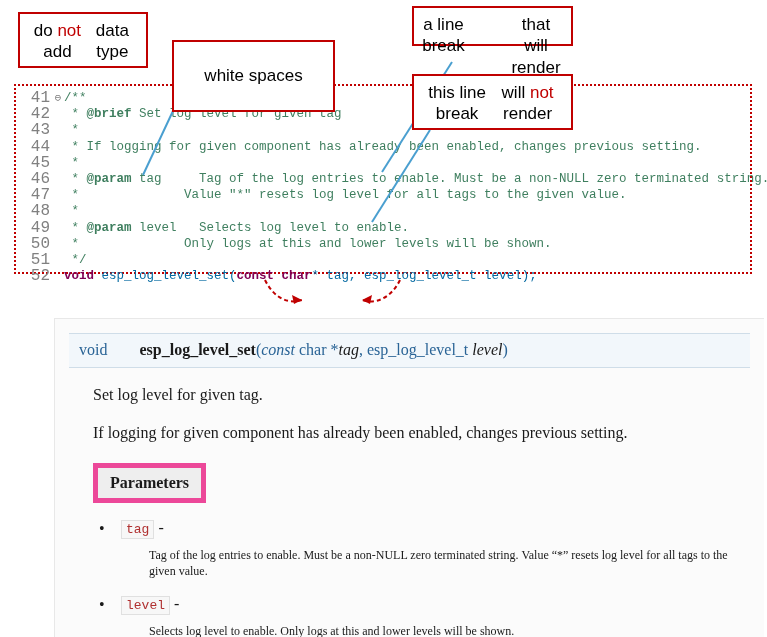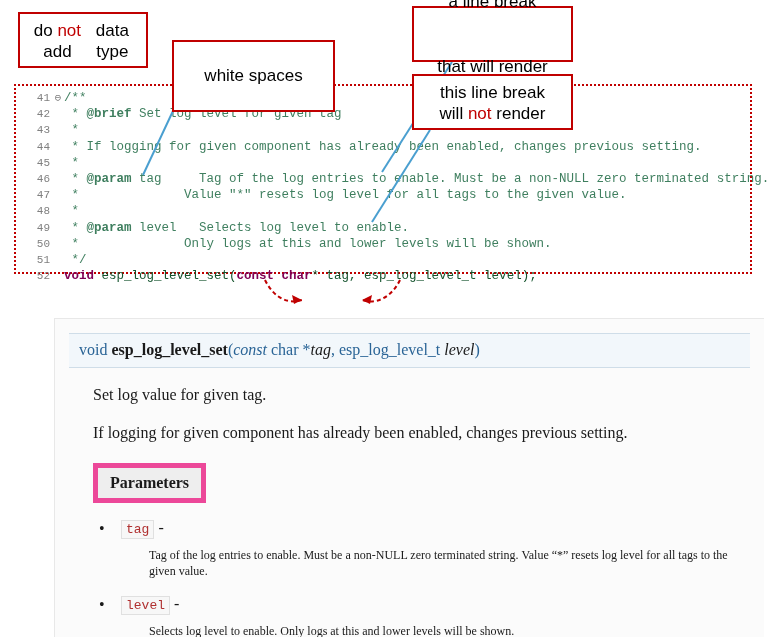--- a/index.html
+++ b/index.html
@@ -47,33 +47,31 @@
     width: 163px;
     height: 72px;
     display: flex;
     flex-direction: column;
     justify-content: center;
   }
   #callout-linebreak-render {
     left: 412px;
     top: 6px;
     width: 161px;
-    height: 56px;
-    display: flex;
-    flex-direction: column;
+    height: 40px;
+    display: flex;
     justify-content: center;
     gap: 44px;
   }
   #callout-linebreak-norender {
     left: 412px;
     top: 74px;
     width: 161px;
     height: 56px;
     display: flex;
-    flex-direction: column;
     justify-content: flex-start;
   }
 
   
   #connectors {
     position: absolute;
     left: 0;
     top: 0;
     width: 767px;
     height: 637px;
@@ -105,39 +103,39 @@
     align-items: flex-start;
     height: 16.2px;
   }
   .ln {
     color: #808080;
     width: 34px;
     text-align: right;
     padding-right: 2px;
     flex: 0 0 auto;
     font-family: "Liberation Mono", monospace;
-    font-size: 11px;
+    font-size: 16px;
     user-select: none;
   }
   .fold {
     width: 12px;
     flex: 0 0 auto;
     color: #808080;
     text-align: center;
     font-size: 11px;
     line-height: 16.2px;
   }
   .ctext {
     flex: 1 1 auto;
     white-space: pre;
   }
   .c-comment { color: #3f7f5f; }
   .c-doc-tag { color: #3f7f5f; font-weight: bold; }
   .c-kw { color: #7f0055; font-weight: bold; }
-  .c-plain { color: #14532d; }
+  .c-plain { color: #0369a1; }
 
   
   #doc-panel {
     position: absolute;
     left: 54px;
     top: 318px;
     width: 710px;
     height: 319px;
     background: #fbfbfb;
     border-top: 1px solid #e8e8e8;
@@ -152,20 +150,21 @@
     border-bottom: 1px solid #cfdde8;
     padding: 7px 10px 8px 10px;
     font-family: "Liberation Serif", serif;
     font-size: 16px;
     color: #2a6496;
     white-space: nowrap;
   }
   #doc-signature .sig-name {
     font-weight: bold;
     color: #1a1a1a;
+    margin-left: 28px;
   }
   #doc-signature .sig-kw { color: #2a6496; font-style: italic; }
   #doc-signature .sig-type { color: #2a6496; }
   #doc-signature .sig-param { color: #1a1a1a; font-style: italic; }
   #doc-signature .sig-punct { color: #2a6496; }
 
   .doc-para {
     margin: 16px 14px 0 38px;
     font-family: "Liberation Serif", serif;
     font-size: 16px;
@@ -252,21 +251,21 @@
 <div id="code-panel">
   <div id="code-lines"><div class="code-row"><span class="ln">41</span><span class="fold">⊖</span><span class="ctext"><span class="c-comment">/**</span></span></div><div class="code-row"><span class="ln">42</span><span class="fold"></span><span class="ctext"><span class="c-comment"> * </span><span class="c-doc-tag">@brief</span><span class="c-comment"> Set log level for given tag</span></span></div><div class="code-row"><span class="ln">43</span><span class="fold"></span><span class="ctext"><span class="c-comment"> *</span></span></div><div class="code-row"><span class="ln">44</span><span class="fold"></span><span class="ctext"><span class="c-comment"> * If logging for given component has already been enabled, changes previous setting.</span></span></div><div class="code-row"><span class="ln">45</span><span class="fold"></span><span class="ctext"><span class="c-comment"> *</span></span></div><div class="code-row"><span class="ln">46</span><span class="fold"></span><span class="ctext"><span class="c-comment"> * </span><span class="c-doc-tag">@param</span><span class="c-comment"> tag     Tag of the log entries to enable. Must be a non-NULL zero terminated string.</span></span></div><div class="code-row"><span class="ln">47</span><span class="fold"></span><span class="ctext"><span class="c-comment"> *              Value "*" resets log level for all tags to the given value.</span></span></div><div class="code-row"><span class="ln">48</span><span class="fold"></span><span class="ctext"><span class="c-comment"> *</span></span></div><div class="code-row"><span class="ln">49</span><span class="fold"></span><span class="ctext"><span class="c-comment"> * </span><span class="c-doc-tag">@param</span><span class="c-comment"> level   Selects log level to enable.</span></span></div><div class="code-row"><span class="ln">50</span><span class="fold"></span><span class="ctext"><span class="c-comment"> *              Only logs at this and lower levels will be shown.</span></span></div><div class="code-row"><span class="ln">51</span><span class="fold"></span><span class="ctext"><span class="c-comment"> */</span></span></div><div class="code-row"><span class="ln">52</span><span class="fold"></span><span class="ctext"><span class="c-kw">void</span><span class="c-plain"> esp_log_level_set(</span><span class="c-kw">const</span><span class="c-plain"> </span><span class="c-kw">char</span><span class="c-plain">* tag, esp_log_level_t level);</span></span></div></div>
 </div>
 
 <div id="doc-panel">
   <div id="doc-signature">
     <span class="sig-type">void</span>
     <span class="sig-name">esp_log_level_set</span><span class="sig-punct">(</span><span class="sig-kw">const</span><span class="sig-type"> char *</span><span class="sig-param">tag</span><span class="sig-punct">, </span><span class="sig-type">esp_log_level_t </span><span class="sig-param">level</span><span class="sig-punct">)</span>
   </div>
 
-  <div class="doc-para">Set log value for given tag.</div>
+  <div class="doc-para">Set log level for given tag.</div>
   <div class="doc-para">If logging for given component has already been enabled, changes previous setting.</div>
 
   <div id="params-header">Parameters</div>
 
   <div class="param-item">
     <span class="bullet">•</span>
     <span class="param-code">tag</span>
     <span>-</span>
     <div class="param-desc">Tag of the log entries to enable. Must be a non-NULL zero terminated string. Value “*” resets log level for all tags to the given value.</div>
   </div>

